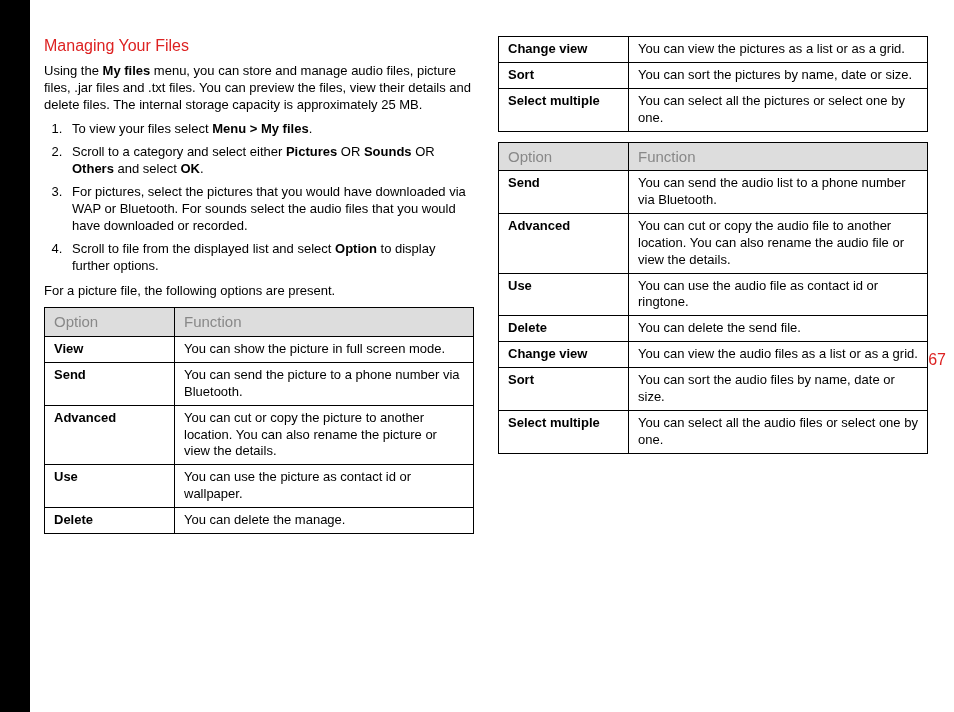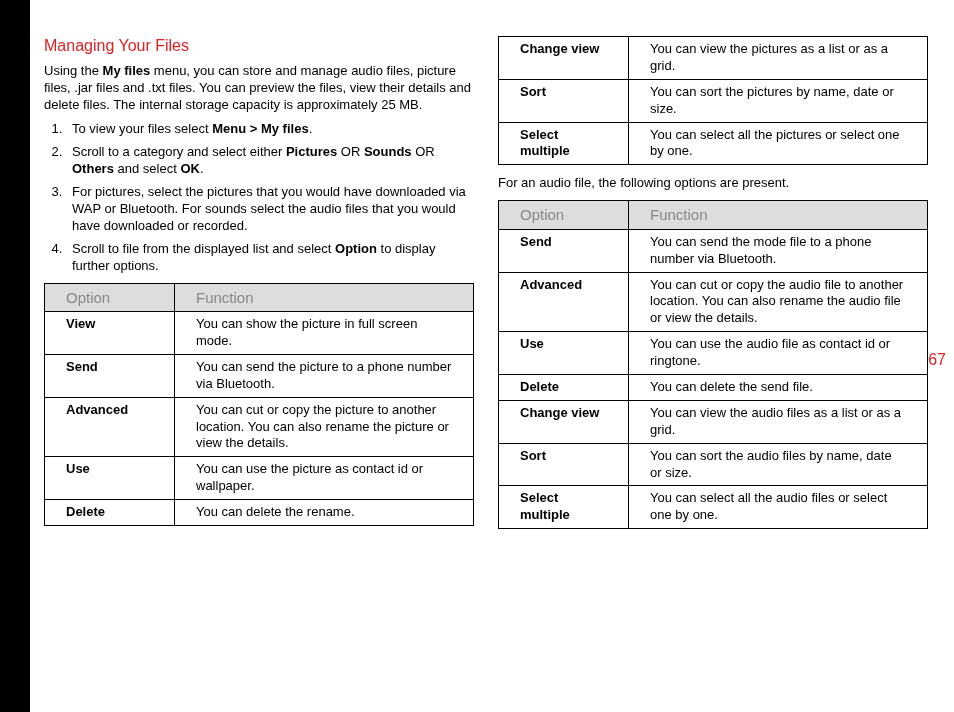--- a/index.html
+++ b/index.html
@@ -38,21 +38,21 @@
   p { margin-bottom: 8px; }
   ol { padding-left: 22px; margin-bottom: 8px; }
   ol li { margin-bottom: 6px; padding-left: 6px; }
   table {
     border-collapse: collapse;
     width: 100%;
     margin-bottom: 10px;
   }
   th, td {
     border: 1px solid #000;
-    padding: 4px 21px;
+    padding: 4px 9px;
     text-align: left;
     vertical-align: top;
     font-size: 13px;
   }
   th {
     background: #ddd;
     color: #888;
     font-weight: normal;
     font-size: 15px;
   }
@@ -91,20 +91,21 @@
       </li>
       <li>
         <span>Scroll to a category and select either </span><b>Pictures</b><span> OR </span><b>Sounds</b><span> OR </span><b>Others</b><span> and select </span><b>OK</b><span>.</span>
       </li>
       <li>For pictures, select the pictures that you would have downloaded via WAP or Bluetooth. For sounds select the audio files that you would have downloaded or recorded.</li>
       <li>
         <span>Scroll to file from the displayed list and select </span><b>Option</b><span> to display further options.</span>
       </li>
     </ol>
 
+    <p>For a picture file, the following options are present.</p>
 
     <table>
       <tbody>
           <tr>
         <th>Option</th>
         <th>Function</th>
       </tr>
       <tr>
             <td class="opt">View</td>
             <td>You can show the picture in full screen mode.</td>
@@ -116,21 +117,21 @@
       <tr>
             <td class="opt">Advanced</td>
             <td>You can cut or copy the picture to another location. You can also rename the picture or view the details.</td>
           </tr>
       <tr>
             <td class="opt">Use</td>
             <td>You can use the picture as contact id or wallpaper.</td>
           </tr>
       <tr>
             <td class="opt">Delete</td>
-            <td>You can delete the rename.</td>
+            <td>You can delete the manage.</td>
           </tr>
     </tbody>
       </table>
   </div>
 
   <div class="col">
 
     <table>
       <tbody>
           <tr>
@@ -141,31 +142,30 @@
             <td class="opt">Sort</td>
             <td>You can sort the pictures by name, date or size.</td>
           </tr>
       <tr>
             <td class="opt">Select multiple</td>
             <td>You can select all the pictures or select one by one.</td>
           </tr>
     </tbody>
       </table>
 
-    <p>For an audio file, the following options are present.</p>
 
     <table>
       <tbody>
           <tr>
         <th>Option</th>
         <th>Function</th>
       </tr>
       <tr>
             <td class="opt">Send</td>
-            <td>You can send the mode file to a phone number via Bluetooth.</td>
+            <td>You can send the audio list to a phone number via Bluetooth.</td>
           </tr>
       <tr>
             <td class="opt">Advanced</td>
             <td>You can cut or copy the audio file to another location. You can also rename the audio file or view the details.</td>
           </tr>
       <tr>
             <td class="opt">Use</td>
             <td>You can use the audio file as contact id or ringtone.</td>
           </tr>
       <tr>

